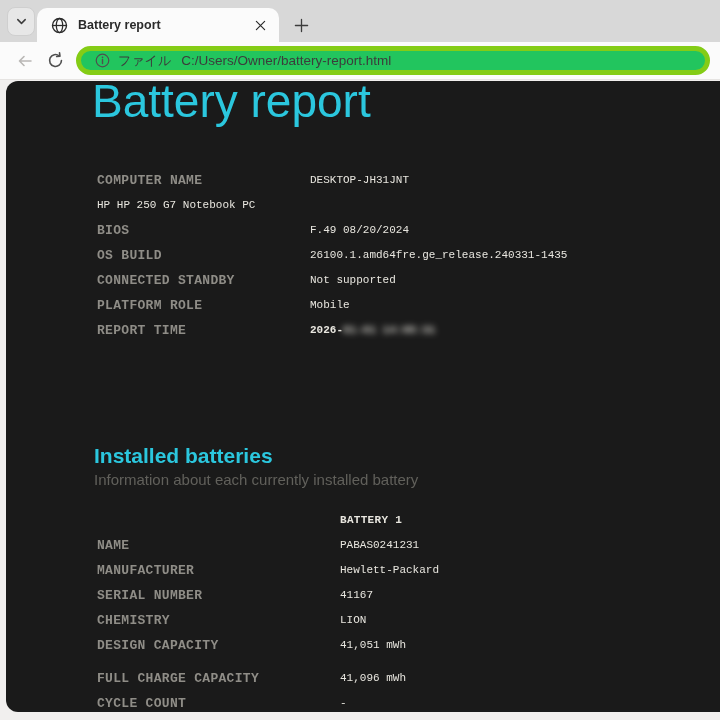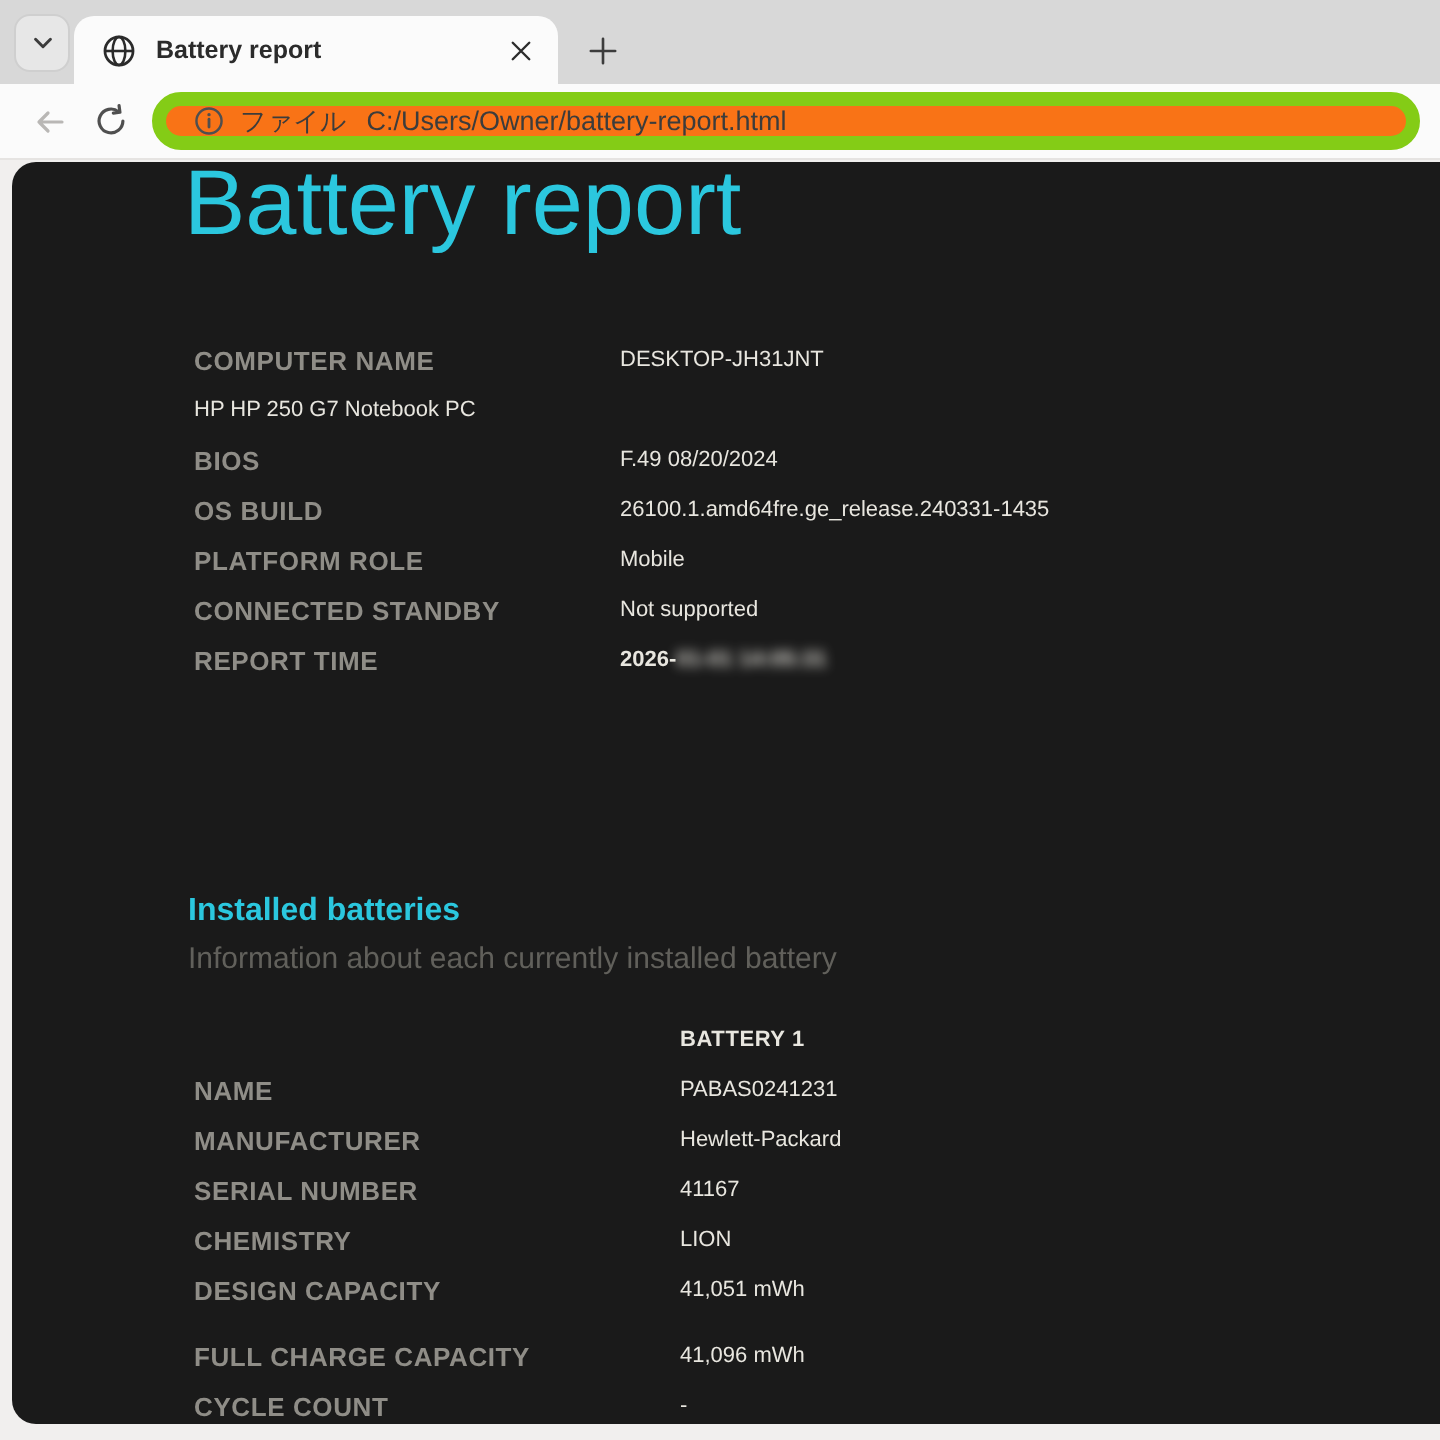--- a/index.html
+++ b/index.html
@@ -37,21 +37,21 @@
   .toolbar {
     height: 38px; background: #fbfbfb; display: flex; align-items: center;
     padding: 0 8px 0 10px; border-bottom: 1px solid #e6e4e2;
   }
   .nav-btn {
     width: 30px; height: 30px; display: flex; align-items: center;
     justify-content: center; border-radius: 6px;
   }
   .address-pill {
     flex: 1; height: 29px; margin-left: 6px; margin-right: 2px;
-    background: #f97316; border: 7px solid #84cc16; border-radius: 15px;
+    background: #22c55e; border: 5px solid #84cc16; border-radius: 15px;
     display: flex; align-items: center; padding: 0 14px; overflow: hidden;
   }
   .addr-file-label {
     font-size: 13px; color: #3c3c3c; margin: 0 10px 0 8px; white-space: nowrap;
   }
   .addr-url {
     font-size: 13.5px; color: #3c3c3c; white-space: nowrap; overflow: hidden;
   }
 
   
@@ -64,31 +64,31 @@
     border-radius: 12px 0 0 12px; overflow: hidden;
     padding-left: 86px; color: #e8e6df;
   }
 
   
   .report-title {
     font-size: 46px; font-weight: 300; line-height: 53px; margin-top: -6px;
     letter-spacing: 0px; color: #2bc7de; white-space: nowrap;
   }
   .info-table { margin-top: 40px; margin-left: 5px; }
-  .row { display: flex; line-height: 25px; }
+  .row { display: flex; line-height: 25px; font-family: Liberation Mono, monospace; }
   .row .lbl {
     width: 213px; flex: none; font-size: 13px; font-weight: bold;
     color: #8f8d87; letter-spacing: 0.3px;
   }
   .row .val { font-size: 11px; color: #e8e6df; white-space: nowrap; }
   .val-bold { font-weight: bold; }
   .redacted { filter: blur(3px); opacity: 0.9; }
 
   .section-heading {
-    margin-top: 100px; margin-left: 2px; font-size: 16px; font-weight: bold;
+    margin-top: 100px; margin-left: 2px; font-size: 21px; font-weight: bold;
     color: #2bc7de; line-height: 26px;
   }
   .section-subtitle {
     margin-left: 2px; font-size: 15px; color: #61605b; line-height: 22px;
   }
 
   .battery-table { margin-top: 17px; margin-left: 5px; }
   .battery-table .lbl { width: 243px; }
   .col-header { font-size: 13px; font-weight: bold; color: #d9d7d0; letter-spacing: 0.3px; }
   .gap-above { margin-top: 8px; align-items: center; }
@@ -178,26 +178,26 @@
       </div>
       <div class="row">
         <span class="lbl">BIOS</span>
         <span class="val">F.49 08/20/2024</span>
       </div>
       <div class="row">
         <span class="lbl">OS BUILD</span>
         <span class="val">26100.1.amd64fre.ge_release.240331-1435</span>
       </div>
       <div class="row">
+        <span class="lbl">CONNECTED STANDBY</span>
+        <span class="val">Not supported</span>
+      </div>
+      <div class="row">
         <span class="lbl">PLATFORM ROLE</span>
         <span class="val">Mobile</span>
-      </div>
-      <div class="row">
-        <span class="lbl">CONNECTED STANDBY</span>
-        <span class="val">Not supported</span>
       </div>
       <div class="row">
         <span class="lbl">REPORT TIME</span>
         <span class="val val-bold"><span>2026-</span><span class="redacted">01-01 14:05:31</span></span>
       </div>
     </div>
 
     <h2 class="section-heading">Installed batteries</h2>
     <p class="section-subtitle">Information about each currently installed battery</p>
 

